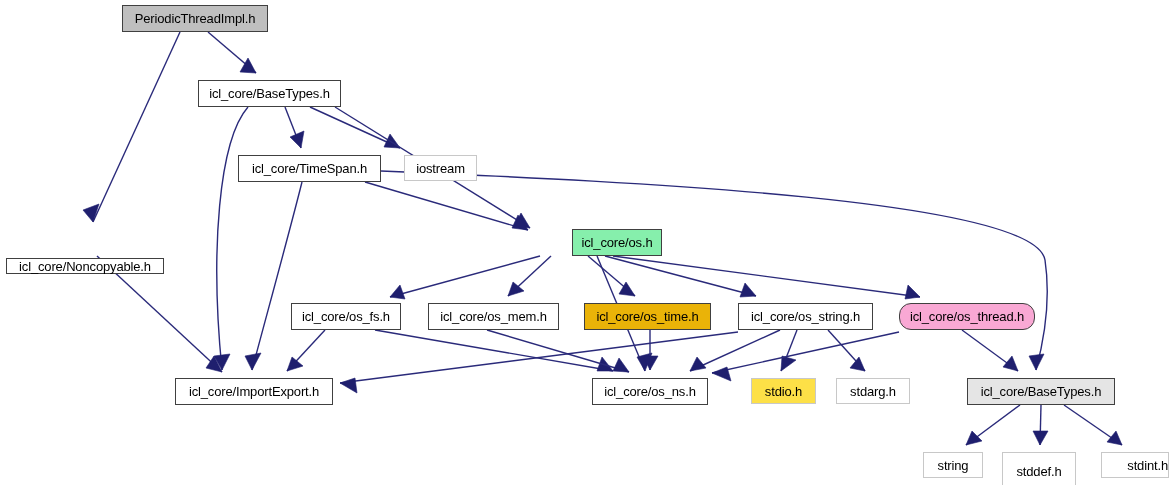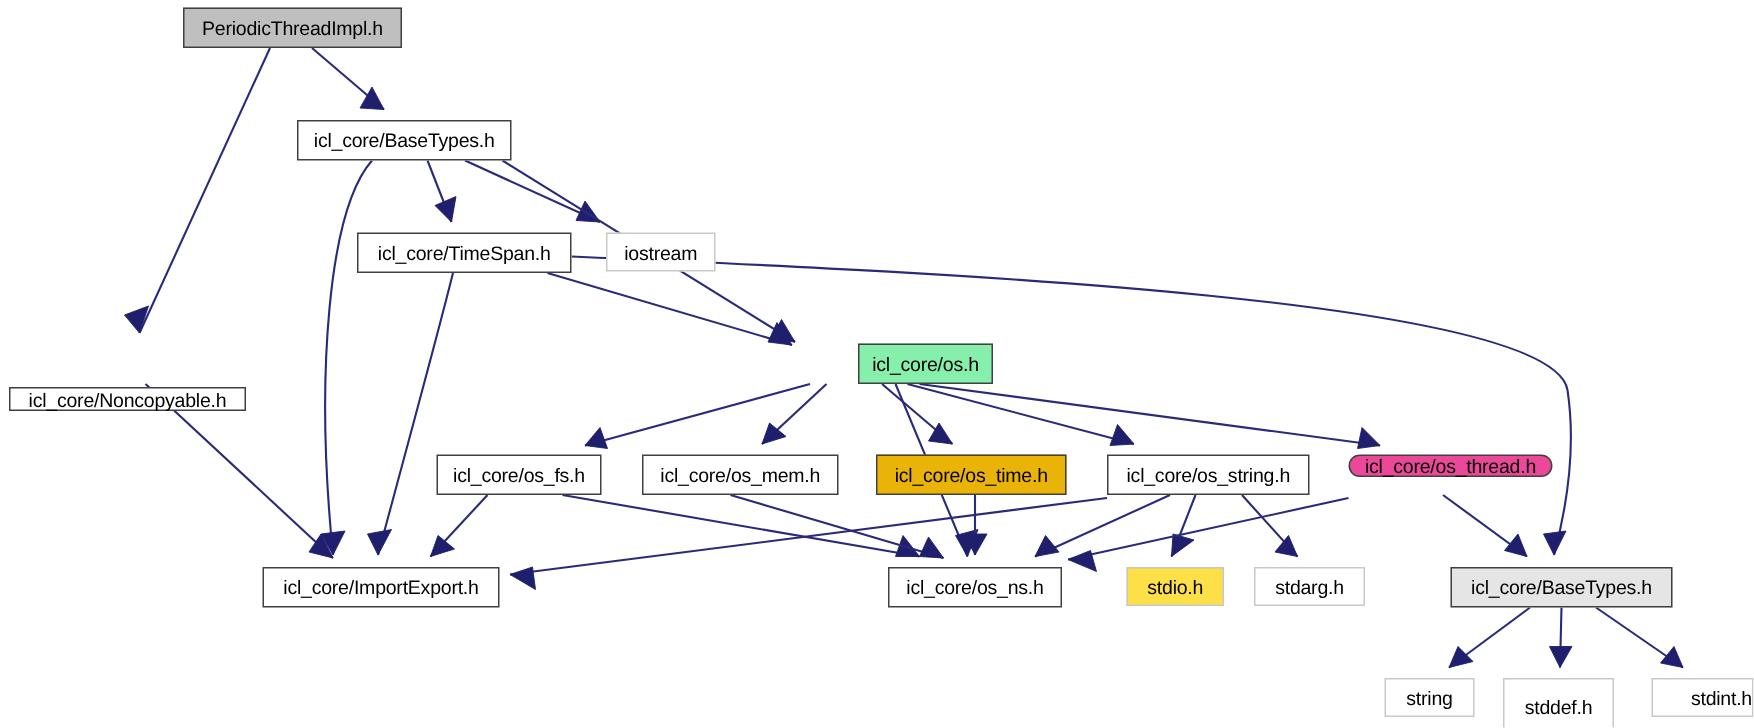--- a/index.html
+++ b/index.html
@@ -209,21 +209,21 @@
       </div>
       <div class="node-box solid" style="left: 428px; top: 303px; width: 131px; height: 27px; background: rgb(255, 255, 255); border-color: rgb(64, 64, 64); text-align: right;">
         <span>icl_core/os_mem.h</span>
       </div>
       <div class="node-box solid" style="left: 584px; top: 303px; width: 127px; height: 27px; background: #eab308; border-color: rgb(64, 64, 64); align-items: center;">
         <span>icl_core/os_time.h</span>
       </div>
       <div class="node-box solid" style="left: 738px; top: 303px; width: 135px; height: 27px; background: rgb(255, 255, 255); border-color: rgb(64, 64, 64);">
         <span>icl_core/os_string.h</span>
       </div>
-      <div class="node-box solid" style="left: 899px; top: 303px; width: 136px; height: 15px; background: #ec4899; border-color: rgb(64, 64, 64); border-radius: 12px;">
+      <div class="node-box solid" style="left: 899px; top: 303px; width: 136px; height: 27px; background: #f9a8d4; border-color: rgb(64, 64, 64); border-radius: 12px;">
         <span>icl_core/os_thread.h</span>
       </div>
       <div class="node-box solid" style="left: 175px; top: 378px; width: 158px; height: 27px; background: rgb(255, 255, 255); border-color: rgb(64, 64, 64);">
         <span>icl_core/ImportExport.h</span>
       </div>
       <div class="node-box solid" style="left: 592px; top: 378px; width: 116px; height: 27px; background: rgb(255, 255, 255); border-color: rgb(64, 64, 64); text-align: right;">
         <span>icl_core/os_ns.h</span>
       </div>
       <div class="node-box faint" style="left: 751px; top: 378px; width: 65px; height: 26px; background: #fde047; border-color: rgb(200, 200, 200);">
         <span>stdio.h</span>

